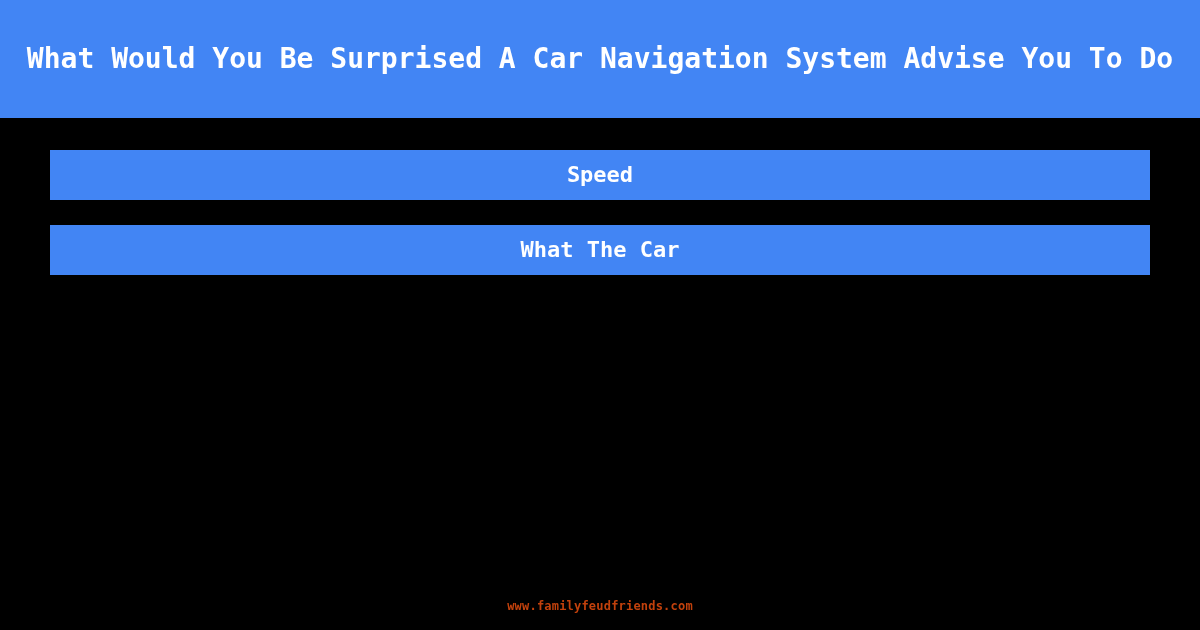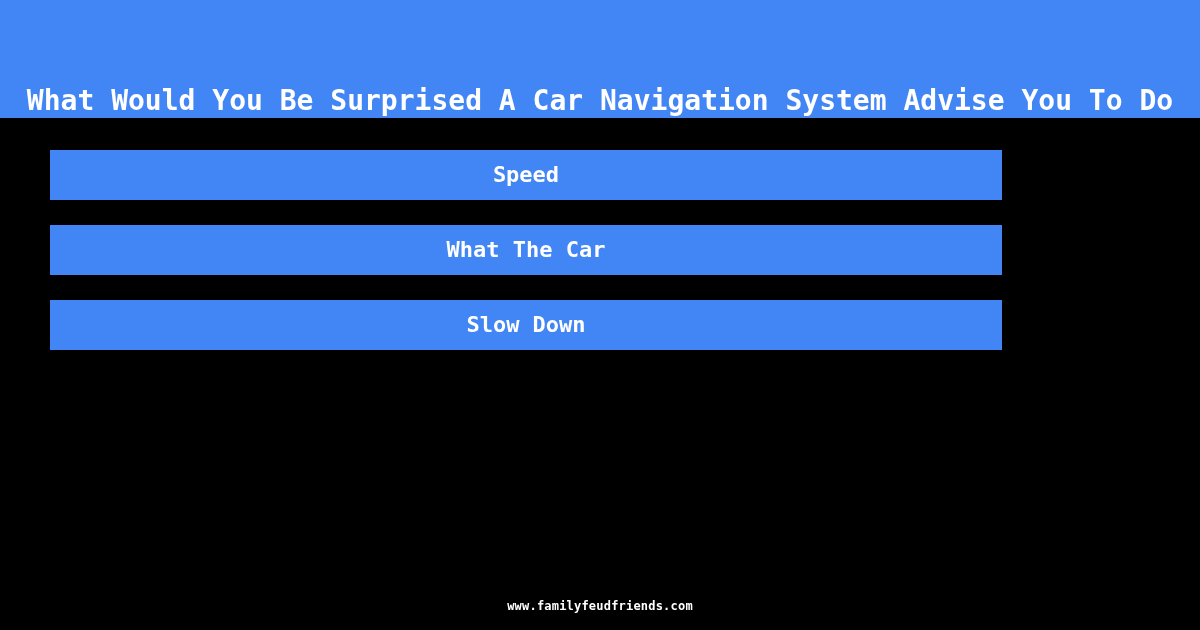--- a/index.html
+++ b/index.html
@@ -20,21 +20,21 @@
     height: 630px;
     background: #000000;
     display: flex;
     flex-direction: column;
   }
   .question-banner {
     width: 1200px;
     height: 118px;
     background: #4285f4;
     display: flex;
-    align-items: flex-end;
+    align-items: center;
     justify-content: center;
     box-sizing: border-box;
     padding: 0 50px;
     flex: 0 0 auto;
   }
   .question-text {
     color: #ffffff;
     font-family: "DejaVu Sans Mono", "Liberation Mono", monospace;
     font-weight: bold;
     font-size: 28px;
@@ -43,21 +43,21 @@
     text-align: center;
     white-space: nowrap;
   }
   .answers {
     margin: 32px 50px 0 50px;
     width: 1100px;
     box-sizing: border-box;
     flex: 0 0 auto;
   }
   .answer-bar {
-    width: 952px;
+    width: 1100px;
     height: 50px;
     background: #4285f4;
     margin-bottom: 25px;
     display: flex;
     align-items: center;
     justify-content: center;
     box-sizing: border-box;
     padding: 0 16px;
   }
   .answer-bar:last-child {
@@ -73,21 +73,21 @@
     white-space: nowrap;
   }
   .footer {
     position: absolute;
     left: 0;
     bottom: 16px;
     width: 1200px;
     text-align: center;
   }
   .footer-text {
-    color: #ffffff;
+    color: #c2410c;
     font-family: "DejaVu Sans Mono", "Liberation Mono", monospace;
     font-weight: bold;
     font-size: 12px;
     line-height: 16px;
     letter-spacing: 0.2px;
   }
 </style>
 </head>
 <body>
 
@@ -102,23 +102,20 @@
     <div class="answer-bar">
       <span class="answer-text">Speed</span>
     </div>
 
     <div class="answer-bar">
       <span class="answer-text">What The Car</span>
     </div>
 
 
 
-    <div class="answer-bar">
-      <span class="answer-text">Slow Down</span>
-    </div>
 
   </div>
 
   <div class="footer">
     <span class="footer-text">www.familyfeudfriends.com</span>
   </div>
 
 </div>
 
 </body></html>

